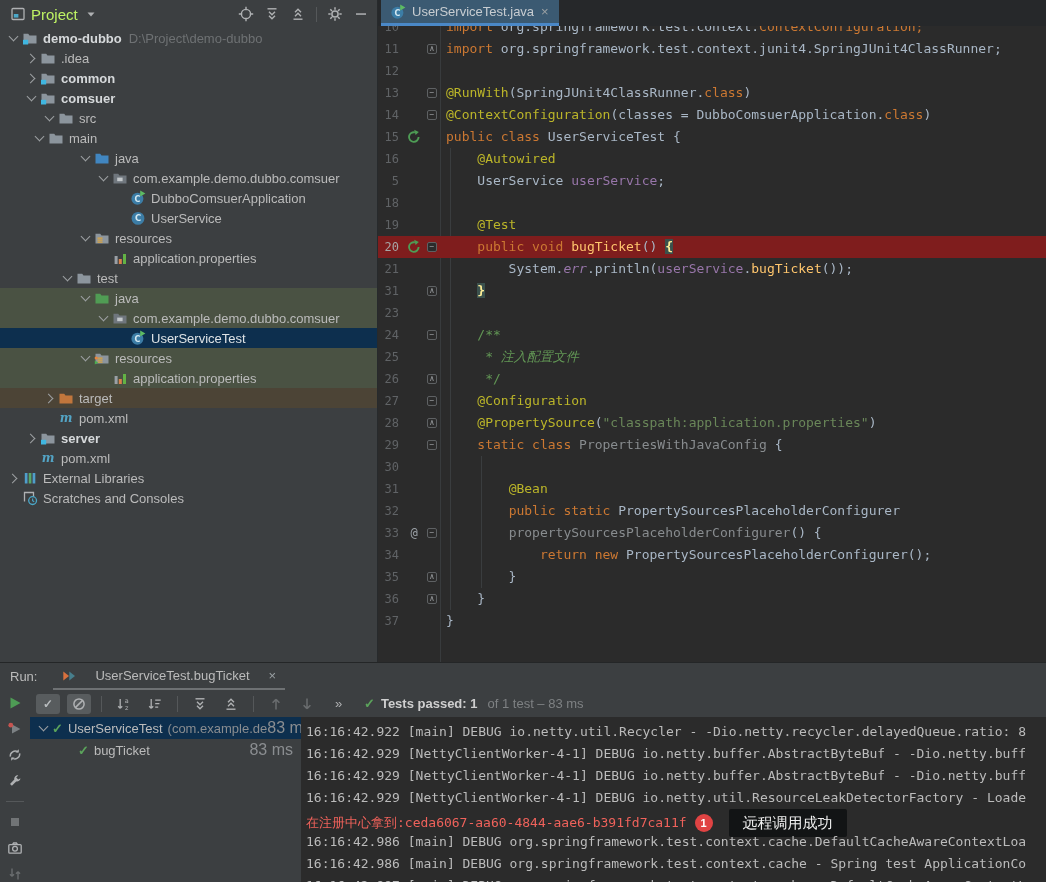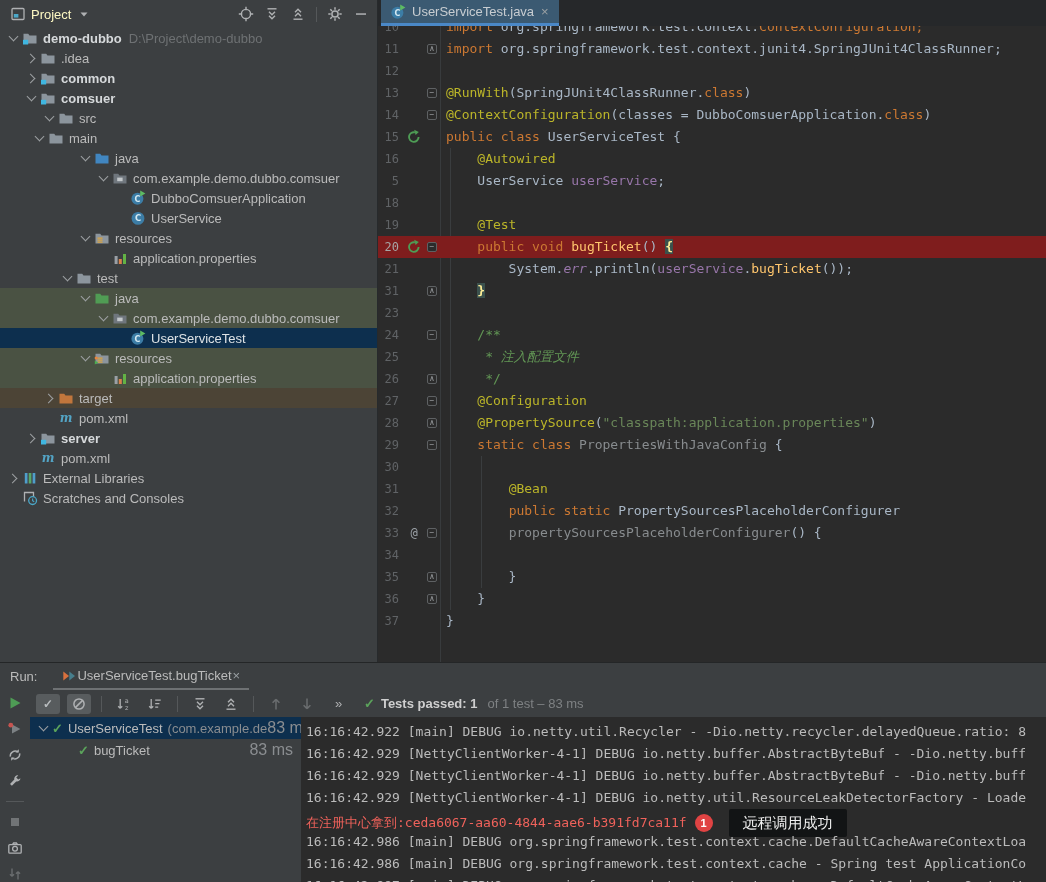--- a/index.html
+++ b/index.html
@@ -7,21 +7,21 @@
   #app { position:relative; width:1046px; height:882px; overflow:hidden;
          background:#2B2B2B; font-family:"Liberation Sans", sans-serif;
          -webkit-font-smoothing:antialiased; cursor:default; }
   .ic { display:inline-flex; width:16px; height:16px; align-items:center; justify-content:center; flex:0 0 16px; }
   .grow { flex:1; }
 
   
   .ppanel { position:absolute; left:0; top:0; width:378px; height:662px;
             background:#3C3F41; border-right:1px solid #272A2C; overflow:hidden; }
   .pp-header { height:28px; display:flex; align-items:center; padding:0 8px 0 10px; gap:5px; }
-  .pp-title { color:#fef9c3; font-size:13px; }
+  .pp-title { color:#bef264; font-size:15px; }
   .hicons { display:flex; align-items:center; gap:10px; }
   .hicons .vdiv { width:1px; height:15px; background:#55585A; }
   .pp-tree { position:absolute; top:28px; left:0; right:0; bottom:0; overflow:hidden; }
   .tree-row { height:20px; display:flex; align-items:center; font-size:13px;
               color:#BBBBBB; white-space:nowrap; overflow:hidden; }
   .tree-row .lbl { margin-left:5px; }
   .tree-row .lbl.b { font-weight:bold; color:#D6D9DB; }
   .tree-row .sfx { margin-left:7px; color:#6E7173; }
   .bg-test { background:#4A5243; }
   .bg-selected { background:#0D2F4E; }
@@ -64,21 +64,21 @@
   .c-def { color:#A9B7C6; } .c-fld { color:#9876AA; }
   .c-fldital { color:#9876AA; font-style:italic; }
   .c-meth { color:#FFC66D; } .c-gray { color:#888C8F; }
   .c-brace { color:#FFEF98; background:#3B514D; font-weight:bold; }
 
   
   .rpanel { position:absolute; left:0; top:662px; width:1046px; height:220px;
             background:#3C3F41; border-top:1px solid #242627; }
   .rp-header { height:27px; display:flex; align-items:center; }
   .rp-label { color:#BBBBBB; font-size:13px; margin-left:10px; }
-  .rp-tab { display:flex; align-items:center; gap:0; margin-left:16px; height:100%;
+  .rp-tab { display:flex; align-items:center; gap:18px; margin-left:16px; height:100%;
             padding:0 8px; border-bottom:2px solid #6E7173; }
   .rp-tab .t { color:#BBBBBB; font-size:13px; }
   .rp-toolbar { position:absolute; left:30px; right:0; top:27px; height:27px;
                 display:flex; align-items:center; padding-left:6px; }
   .rt-icons { display:flex; align-items:center; gap:7px; }
   .tbtn { width:24px; height:20px; border-radius:3px; display:flex; align-items:center; justify-content:center; }
   .tbtn.pressed { background:#585C5E; }
   .rt-icons .vdiv { width:1px; height:16px; background:#55585A; margin:0 3px; }
   .rp-status { display:flex; align-items:center; gap:6px; margin-left:14px; font-size:13px; }
   .rp-status .ck { color:#5BA35B; font-weight:bold; font-size:13px; }
@@ -531,21 +531,21 @@
     <span class="ctext"><span class="c-def">        </span><span class="c-kw">public static </span><span class="c-def">PropertySourcesPlaceholderConfigurer</span></span></div>
         <div class="code-line">
     <span class="ln">33</span>
     <span class="gic"><span class="gat">@</span></span>
     <span class="fcol"><span class="fmark">−</span></span>
     <span class="ctext"><span class="c-def">        </span><span class="c-gray">propertySourcesPlaceholderConfigurer</span><span class="c-def">() {</span></span></div>
         <div class="code-line">
     <span class="ln">34</span>
     <span class="gic"></span>
     <span class="fcol"></span>
-    </div>
+    <span class="ctext"><span class="c-def">            </span><span class="c-kw">return new </span><span class="c-def">PropertySourcesPlaceholderConfigurer();</span></span></div>
         <div class="code-line">
     <span class="ln">35</span>
     <span class="gic"></span>
     <span class="fcol"><span class="fmark">∧</span></span>
     <span class="ctext"><span class="c-def">        }</span></span></div>
         <div class="code-line">
     <span class="ln">36</span>
     <span class="gic"></span>
     <span class="fcol"><span class="fmark">∧</span></span>
     <span class="ctext"><span class="c-def">    }</span></span></div>

